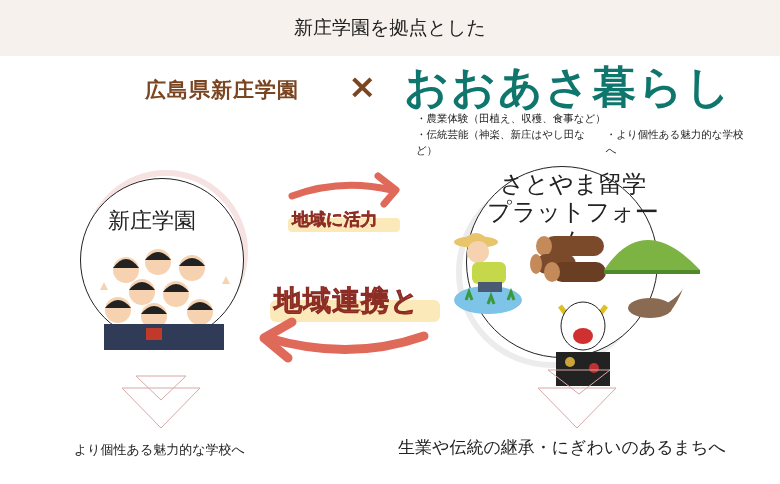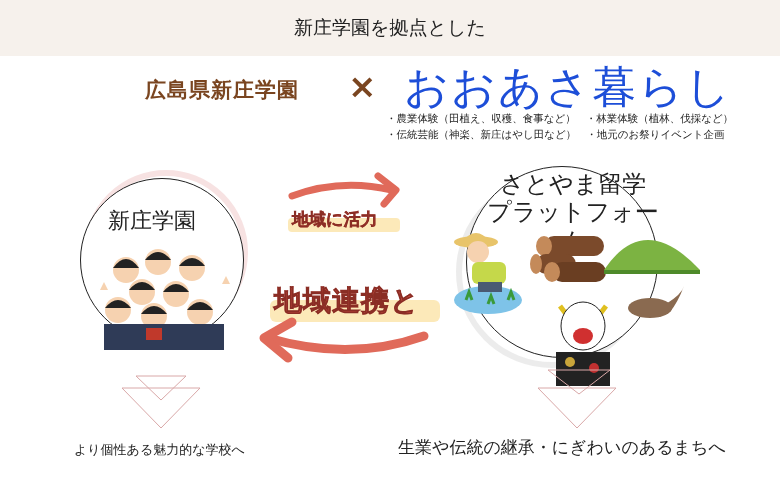--- a/index.html
+++ b/index.html
@@ -7,24 +7,24 @@
   body { position:relative; font-family:"DejaVu Sans", sans-serif; color:#222; }
 
   .header-band { position:absolute; left:0; top:0; width:780px; height:56px; background:#f6f1ec; }
   .header-title { position:absolute; top:0; left:0; width:780px; height:56px; display:flex; align-items:center; justify-content:center; gap:25px; }
   .header-small { font-size:19px; color:#222; }
   .header-large { font-size:24px; color:#222; }
 
   .partner-row { position:absolute; top:62px; left:0; width:780px; height:50px; }
   .partner-left { position:absolute; left:145px; top:14px; font-size:21px; font-weight:bold; color:#7a4520; letter-spacing:1px; }
   .partner-x { position:absolute; left:348px; top:4px; font-size:34px; color:#7a4520; font-weight:bold; }
-  .partner-right { position:absolute; left:404px; top:-4px; font-size:44px; font-weight:normal; color:#1d4ed8; letter-spacing:2px; }
+  .partner-right { position:absolute; left:404px; top:-4px; font-size:44px; font-weight:bold; color:#0f766e; letter-spacing:2px; }
 
   .activities { position:absolute; left:386px; top:110px; width:360px; font-size:10.5px; color:#222; line-height:16px; }
-  .activity-row { display:flex; gap:10px; }
+  .activity-row { display:flex; gap:10px;margin-left:30px; }
 
   .circle { position:absolute; border-radius:50%; border:1.5px solid #222; background:#fff; }
   .circle-school { left:80px; top:178px; width:164px; height:164px; }
   .circle-school-shadow { left:84px; top:170px; width:164px; height:164px; border:6px solid rgba(225,140,140,0.25); background:transparent; }
   .circle-platform { left:466px; top:166px; width:192px; height:192px; }
   .circle-platform-shadow { left:456px; top:176px; width:192px; height:192px; border:6px solid rgba(180,180,180,0.25); background:transparent; }
 
   .school-label { position:absolute; left:108px; top:206px; font-size:22px; color:#222; }
   .platform-label { position:absolute; left:478px; top:170px; font-size:24px; color:#222; line-height:28px; text-align:center; width:190px; }
 
@@ -51,25 +51,24 @@
 
 <div class="partner-row">
   <span class="partner-left">広島県新庄学園</span>
   <span class="partner-x">×</span>
   <span class="partner-right">おおあさ暮らし</span>
 </div>
 
 <div class="activities">
   <div class="activity-row">
     <span>・農業体験（田植え、収穫、食事など）</span>
-    <span>・林業体験（植林、伐採など）</span>
   </div>
   <div class="activity-row">
     <span>・伝統芸能（神楽、新庄はやし田など）</span>
-    <span>・地元のお祭りイベント企画</span>
+    <span>・より個性ある魅力的な学校へ</span>
   </div>
 </div>
 
 <div class="circle circle-school-shadow"></div>
 <div class="circle circle-school"></div>
 <span class="school-label">新庄学園</span>
 <svg class="students" viewBox="0 0 136 110">
   <g>
     <circle cx="30" cy="30" r="13" fill="#f6d2b0"></circle>
       <path d="M17 28 Q30 10 43 28 Z" fill="#222"></path>

